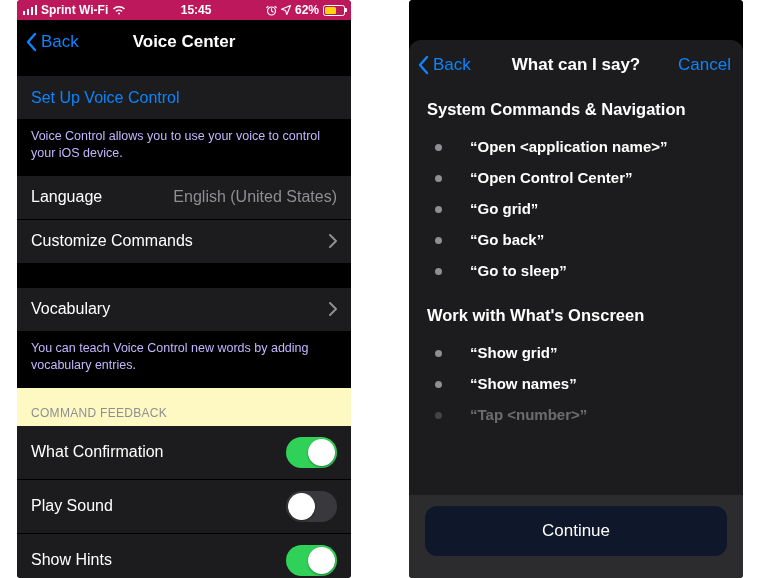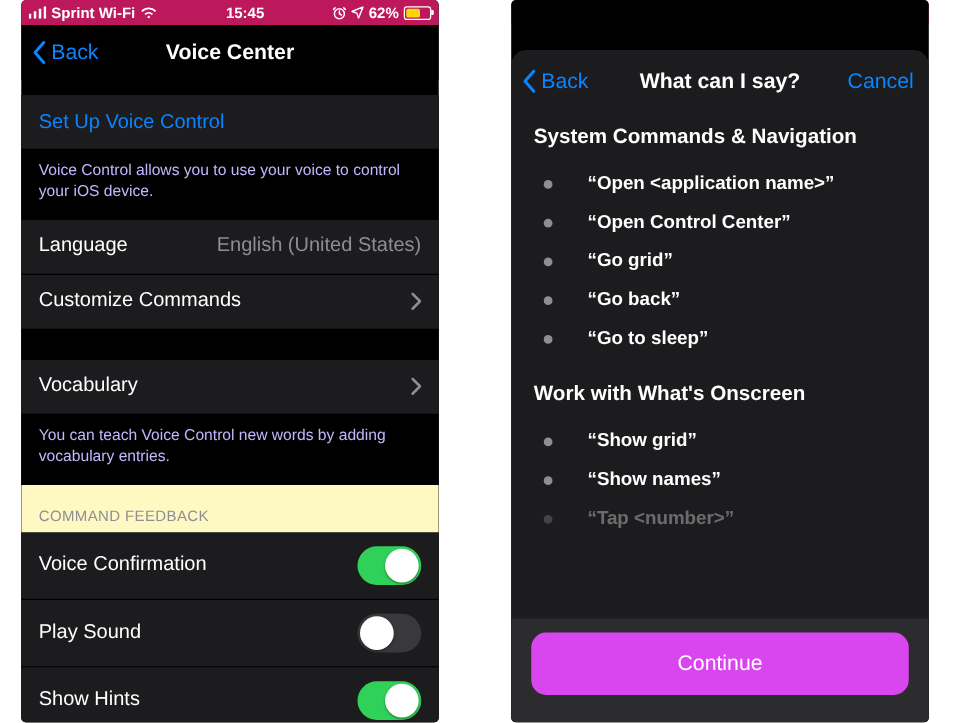--- a/index.html
+++ b/index.html
@@ -165,21 +165,21 @@
     margin-left: 8px;
     margin-top: 6px;
   }
   .sheet-footer {
     padding: 10px 16px 22px;
     background: #2c2c2e;
     border-top: 0.5px solid #2c2c2e;
   }
   .continue-btn {
     width: 100%; height: 50px;
-    background: #d946ef; color: #fff;
+    background: #0f172a; color: #fff;
     border: none; border-radius: 12px;
     font-size: 17px;
     display:flex; align-items:center; justify-content:center;
   }
 
   .chevron-left svg, .disclosure svg { display:block; }
   .fade-item { opacity: 0.35; }
 </style>
 </head>
 <body>
@@ -266,21 +266,21 @@
               <path d="M1 1l6 6-6 6" fill="none" stroke="#8e8e93" stroke-width="2" stroke-linecap="round" stroke-linejoin="round"></path>
             </svg>
       </span>
         </span>
     </div>
     <div class="footer-text">You can teach Voice Control new words by adding vocabulary entries.</div>
 
     <div class="section-header">COMMAND FEEDBACK</div>
 
     <div class="cell">
-      <span class="label">Voice Confirmation</span>
+      <span class="label">What Confirmation</span>
       <span class="toggle on">
           <span class="knob"></span>
         </span>
     </div>
     <div class="cell">
       <span class="label">Play Sound</span>
       <span class="toggle">
           <span class="knob"></span>
         </span>
     </div>

